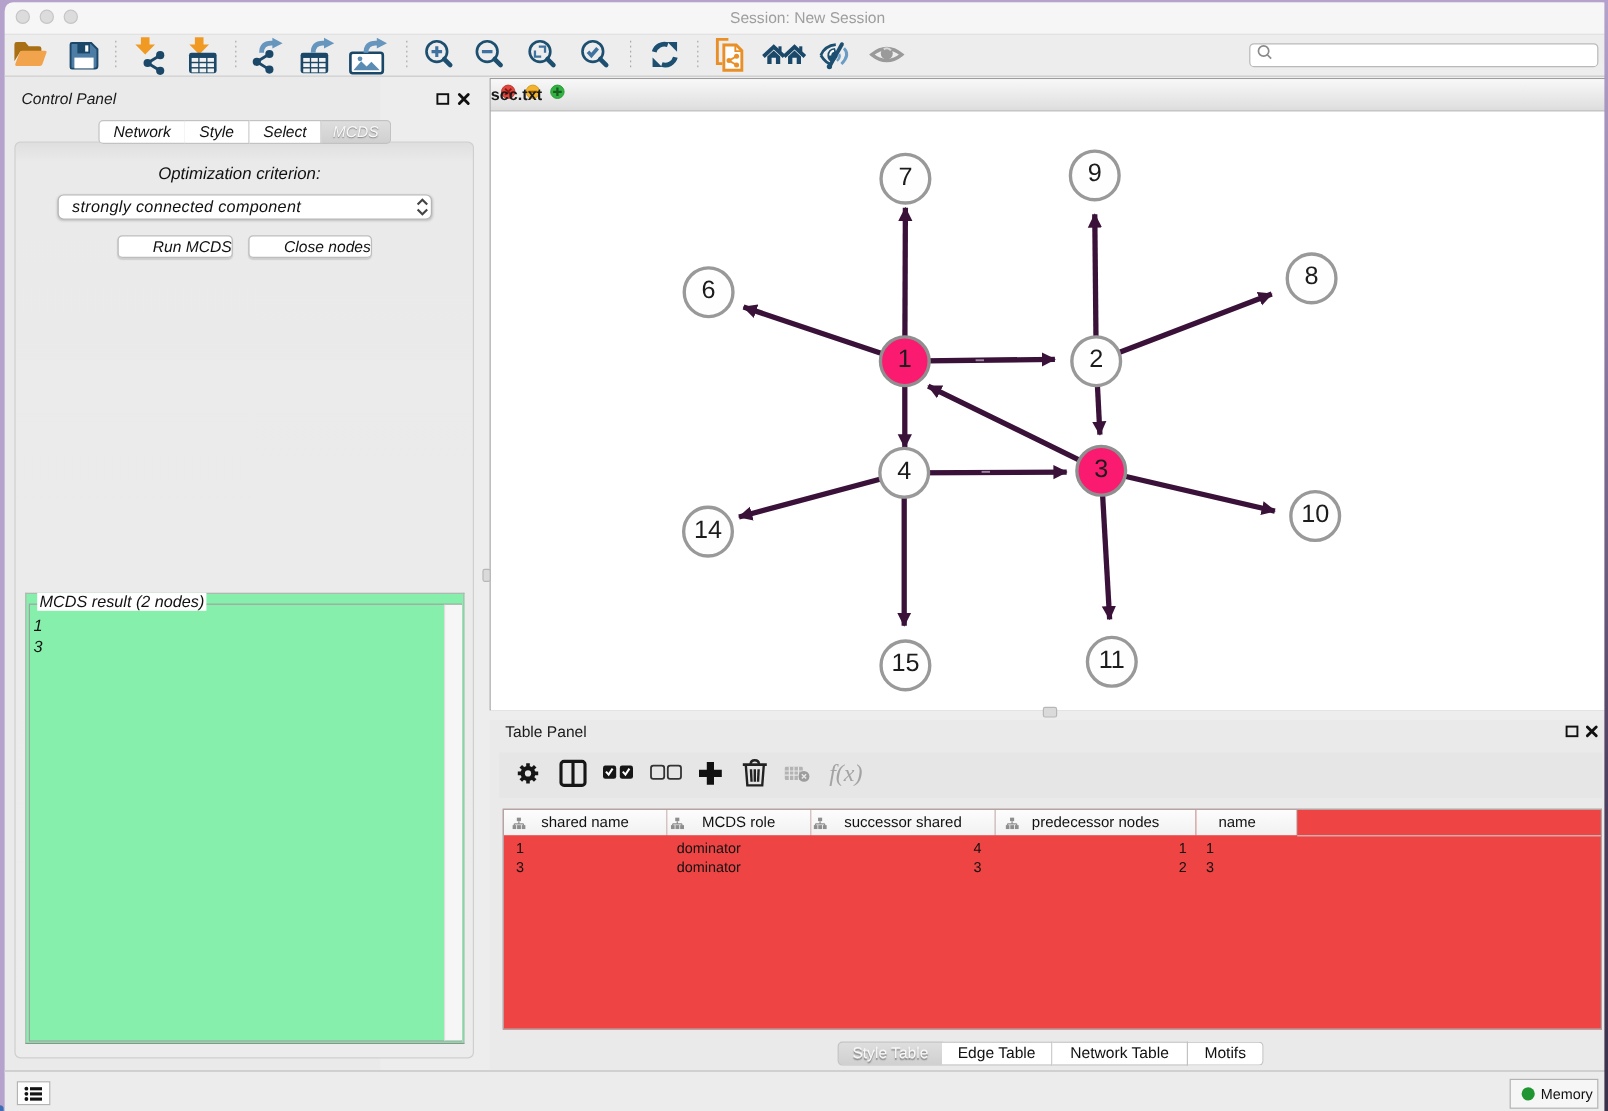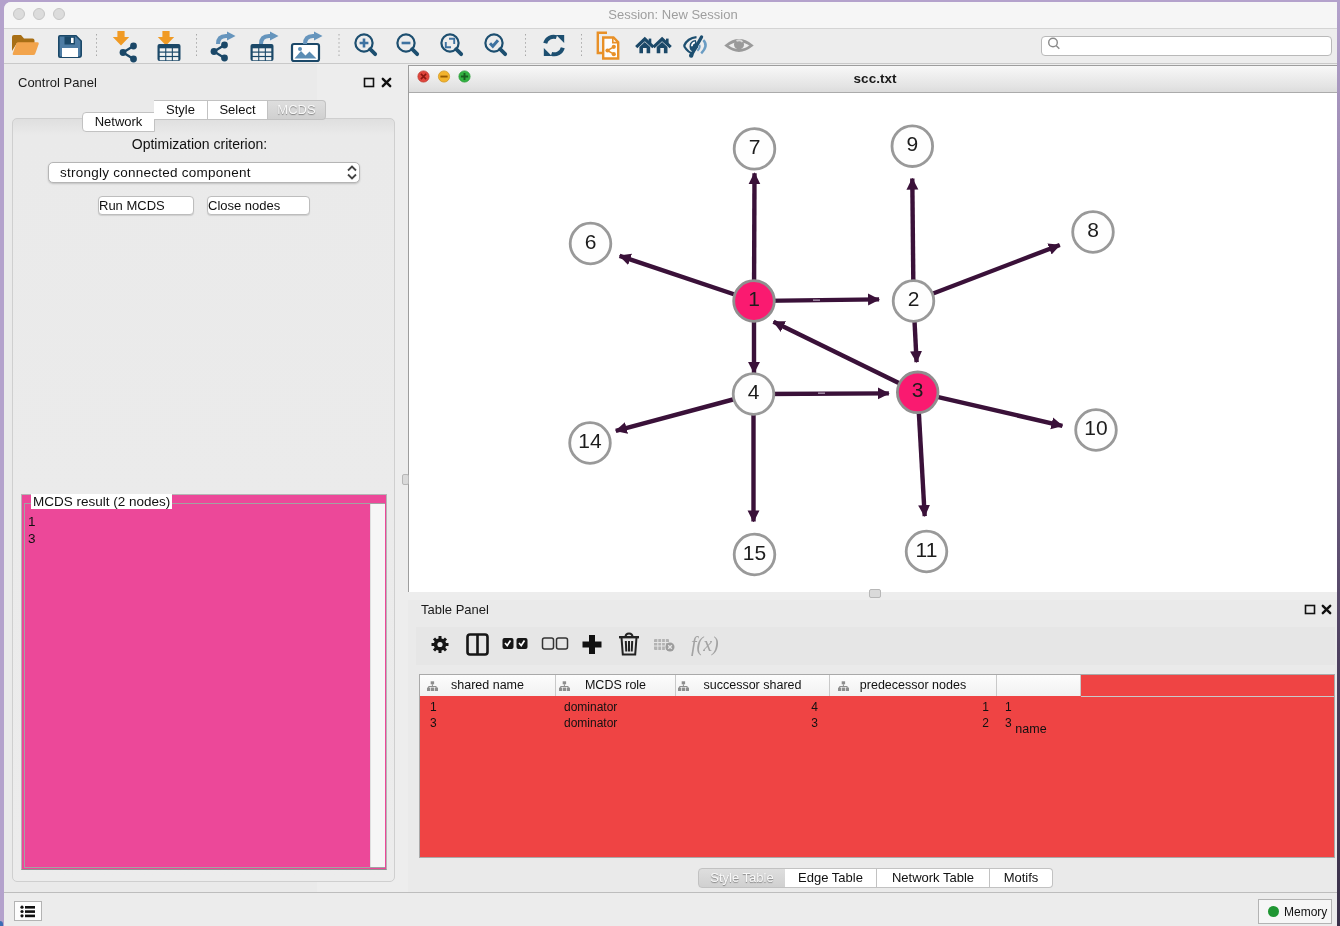--- a/index.html
+++ b/index.html
@@ -17,32 +17,32 @@
   .tl{width:10px;height:10px;border-radius:50%;background:#dcdcdc;
       border:1px solid #c6c6c6;top:6px;}
   #title{left:0;top:5px;width:1338px;text-align:center;font-size:13px;
       color:#9e9e9e;}
   
   #toolbar{left:0;top:27px;width:1338px;height:34px;background:#ededed;
       border-bottom:1px solid #c9c9c9;}
   #searchbox{left:1037px;top:7px;width:289px;height:18px;background:#fff;
      border:1px solid #b9b9b9;border-radius:4px;}
   
-  #cpanel{left:0;top:62px;width:313px;height:830px;background:#eaeaea;}
+  #cpanel{left:0;top:62px;width:313px;height:830px;background:#eaeaea;font-style:italic;}
   #cpHeader{left:14px;top:11px;font-size:13px;color:#1a1a1a;}
   #cpContent{left:8px;top:54px;width:381px;height:762px;background:#ececec;
      border:1px solid #cfcfcf;border-radius:5px;
      background:linear-gradient(#dfdfdf 0px,#eaeaea 16px,#ececec 100%);}
   .tab{top:36px;height:18px;border:1px solid #c2c2c2;background:#fff;
      font-size:13px;font-weight:400;color:#111;text-align:center;
      line-height:18px;}
   .tabsel{background:linear-gradient(#dedede,#d0d0d0);color:#f8f8f8;
      text-shadow:0 1px 1px rgba(110,110,110,.8);}
   .btn{background:#fff;border:1px solid #bdbdbd;border-radius:4px;
-     font-size:13px;color:#111;text-align:left;
+     font-size:13px;color:#111;text-align:right;
      box-shadow:0 1px 1px rgba(0,0,0,.12);}
   
   #netwin{left:404px;top:63px;width:934px;height:527px;
      border:1px solid #9d9d9d;background:#fff;box-sizing:border-box;}
   #nettitle{left:0;top:0;width:932px;height:26px;
      background:linear-gradient(#f8f8f8,#e3e3e3 80%,#dcdcdc);
      border-bottom:1px solid #ababab;}
   #netcanvas{left:0;top:27px;width:932px;height:499px;background:#fff;}
   
   #tpanel{left:404px;top:598px;width:934px;height:292px;background:#eaeaea;}
@@ -227,52 +227,52 @@
   </div>
   <div id="cpanel" class="abs">
     <div id="cpHeader" class="abs">Control Panel</div>
     <svg class="abs" style="left:359px;top:13px;" width="12" height="11" viewBox="0 0 12 11">
       <rect x="1.5" y="1.5" width="9" height="8" fill="none" stroke="#111" stroke-width="1.6"></rect>
     </svg>
     <svg class="abs" style="left:377px;top:13px;" width="11" height="11" viewBox="0 0 11 11">
       <path d="M1.8 1.8 L9.2 9.2 M9.2 1.8 L1.8 9.2" stroke="#111" stroke-width="2.4" stroke-linecap="round"></path>
     </svg>
     <div id="cpContent" class="abs"></div>
-    <div class="tab abs" style="left:78px;width:71px;border-radius:4px 0 0 4px;margin-top:12px;">Network</div>
+    <div class="tab abs" style="left:78px;width:71px;border-radius:4px 0 0 4px;">Network</div>
     <div class="tab abs" style="left:150px;width:53px;border-left:none;">Style</div>
     <div class="tab abs" style="left:204px;width:59px;border-left:none;">Select</div>
     <div class="tab tabsel abs" style="left:264px;width:57px;border-left:none;border-radius:0 4px 4px 0;">MCDS</div>
     <div class="abs" style="left:44px;top:98px;width:310px;height:19px;background:#fff;border:1px solid #b5b5b5;border-radius:5px;box-shadow:0 1px 2px rgba(0,0,0,.18);">
       <span class="abs" style="left:11px;top:2px;font-size:13.5px;letter-spacing:.25px;color:#111;">strongly connected component</span>
       <svg class="abs" style="left:296px;top:2px;" width="14" height="15" viewBox="0 0 14 15">
         <path d="M3 5.5 L7 1.5 L11 5.5" fill="none" stroke="#444" stroke-width="1.8"></path>
         <path d="M3 9.5 L7 13.5 L11 9.5" fill="none" stroke="#444" stroke-width="1.8"></path>
       </svg>
     </div>
     <div class="abs" style="left:0;top:72px;width:391px;text-align:center;font-size:14px;color:#111;">Optimization criterion:</div>
     <div class="btn abs" style="left:94px;top:132px;width:94px;height:17px;line-height:17px;">Run MCDS</div>
     <div class="btn abs" style="left:203px;top:132px;width:101px;height:17px;line-height:17px;">Close nodes</div>
-    <div class="abs" style="left:17px;top:430px;width:366px;height:376px;box-sizing:border-box;background:#ec4899;border:1px solid #b5b5b5;border-bottom-color:#909090;">
+    <div class="abs" style="left:17px;top:430px;width:366px;height:376px;box-sizing:border-box;background:#86efac;border:1px solid #b5b5b5;border-bottom-color:#909090;">
       <div class="abs" style="left:2px;top:8px;width:361px;height:365px;box-sizing:border-box;border:1px solid #a2a2a2;"></div>
       <div class="abs" style="left:348px;top:9px;width:14px;height:363px;background:#f6f6f6;border-left:1px solid #dedede;"></div>
       <div class="abs" style="left:9px;top:-1px;font-size:13.5px;color:#111;background:#fff;padding:0 2px;">MCDS result (2 nodes)</div>
       <div class="abs" style="left:6px;top:18px;font-size:13.5px;color:#111;line-height:17px;">1<br>3</div>
     </div>
   </div>
   <div id="netwin" class="abs">
     <div id="nettitle" class="abs">
       <svg class="abs" style="left:8px;top:4px;" width="60" height="13" viewBox="0 0 60 13">
         <circle cx="6.5" cy="6.5" r="5.6" fill="#e0463d" stroke="#bf3a30" stroke-width="0.8"></circle>
         <path d="M3.9 3.9 L9.1 9.1 M9.1 3.9 L3.9 9.1" stroke="#8c1811" stroke-width="1.6"></path>
         <circle cx="27" cy="6.5" r="5.6" fill="#f3b32d" stroke="#d39a23" stroke-width="0.8"></circle>
         <rect x="23.4" y="5.6" width="7.2" height="1.9" fill="#985c00"></rect>
         <circle cx="47.5" cy="6.5" r="5.6" fill="#32b241" stroke="#2a9a37" stroke-width="0.8"></circle>
         <path d="M47.5 2.9 L47.5 10.1 M43.9 6.5 L51.1 6.5" stroke="#175e1f" stroke-width="1.9"></path>
       </svg>
-      <div class="abs" style="left:0;top:5px;width:932px;text-align:center;font-size:13.5px;font-weight:700;color:#1a1a1a;">scc.txt</div>
+      <div class="abs" style="left:0;top:5px;width:932px;font-size:13.5px;font-weight:700;color:#1a1a1a;">scc.txt</div>
     </div>
     <div id="netcanvas" class="abs">
       <svg width="932" height="499" viewBox="0 0 932 499" style="position:absolute;left:0;top:0;">
         <defs>
           <marker id="arr" viewBox="0 0 10 10" refX="9.3" refY="5" markerWidth="2.7" markerHeight="3.0" orient="auto">
             <path d="M0 0 L10 5 L0 10 z" fill="#3a1139"></path>
           </marker>
         </defs>
         <g stroke="#3a1139" stroke-width="4.4" marker-end="url(#arr)">
           <line x1="345.0" y1="208.0" x2="345.5" y2="80.2"></line>
@@ -394,21 +394,21 @@
       <div class="hcell abs" style="left:136px;width:119px;">
           <span class="hlabel">MCDS role</span>
         </div>
       <div class="hcell abs" style="left:256px;width:153px;">
           <span class="hlabel">successor shared</span>
         </div>
       <div class="hcell abs" style="left:410px;width:166px;">
           <span class="hlabel">predecessor nodes</span>
         </div>
       <div class="hcell abs" style="left:577px;width:83px;">
-          <span class="hlabel" style="width:68px;margin-top:44px;">name</span>
+          <span class="hlabel" style="width:68px;">name</span>
         </div>
       <div class="abs" style="left:661px;top:0;width:253px;height:21px;border-bottom:1px solid #c9c9c9;"></div>
       <svg class="abs" style="left:7px;top:6px;" width="11" height="10">
           <use href="#hicon"></use>
         </svg>
       <svg class="abs" style="left:139px;top:6px;" width="11" height="10">
           <use href="#hicon"></use>
         </svg>
       <svg class="abs" style="left:258px;top:6px;" width="11" height="10">
           <use href="#hicon"></use>

